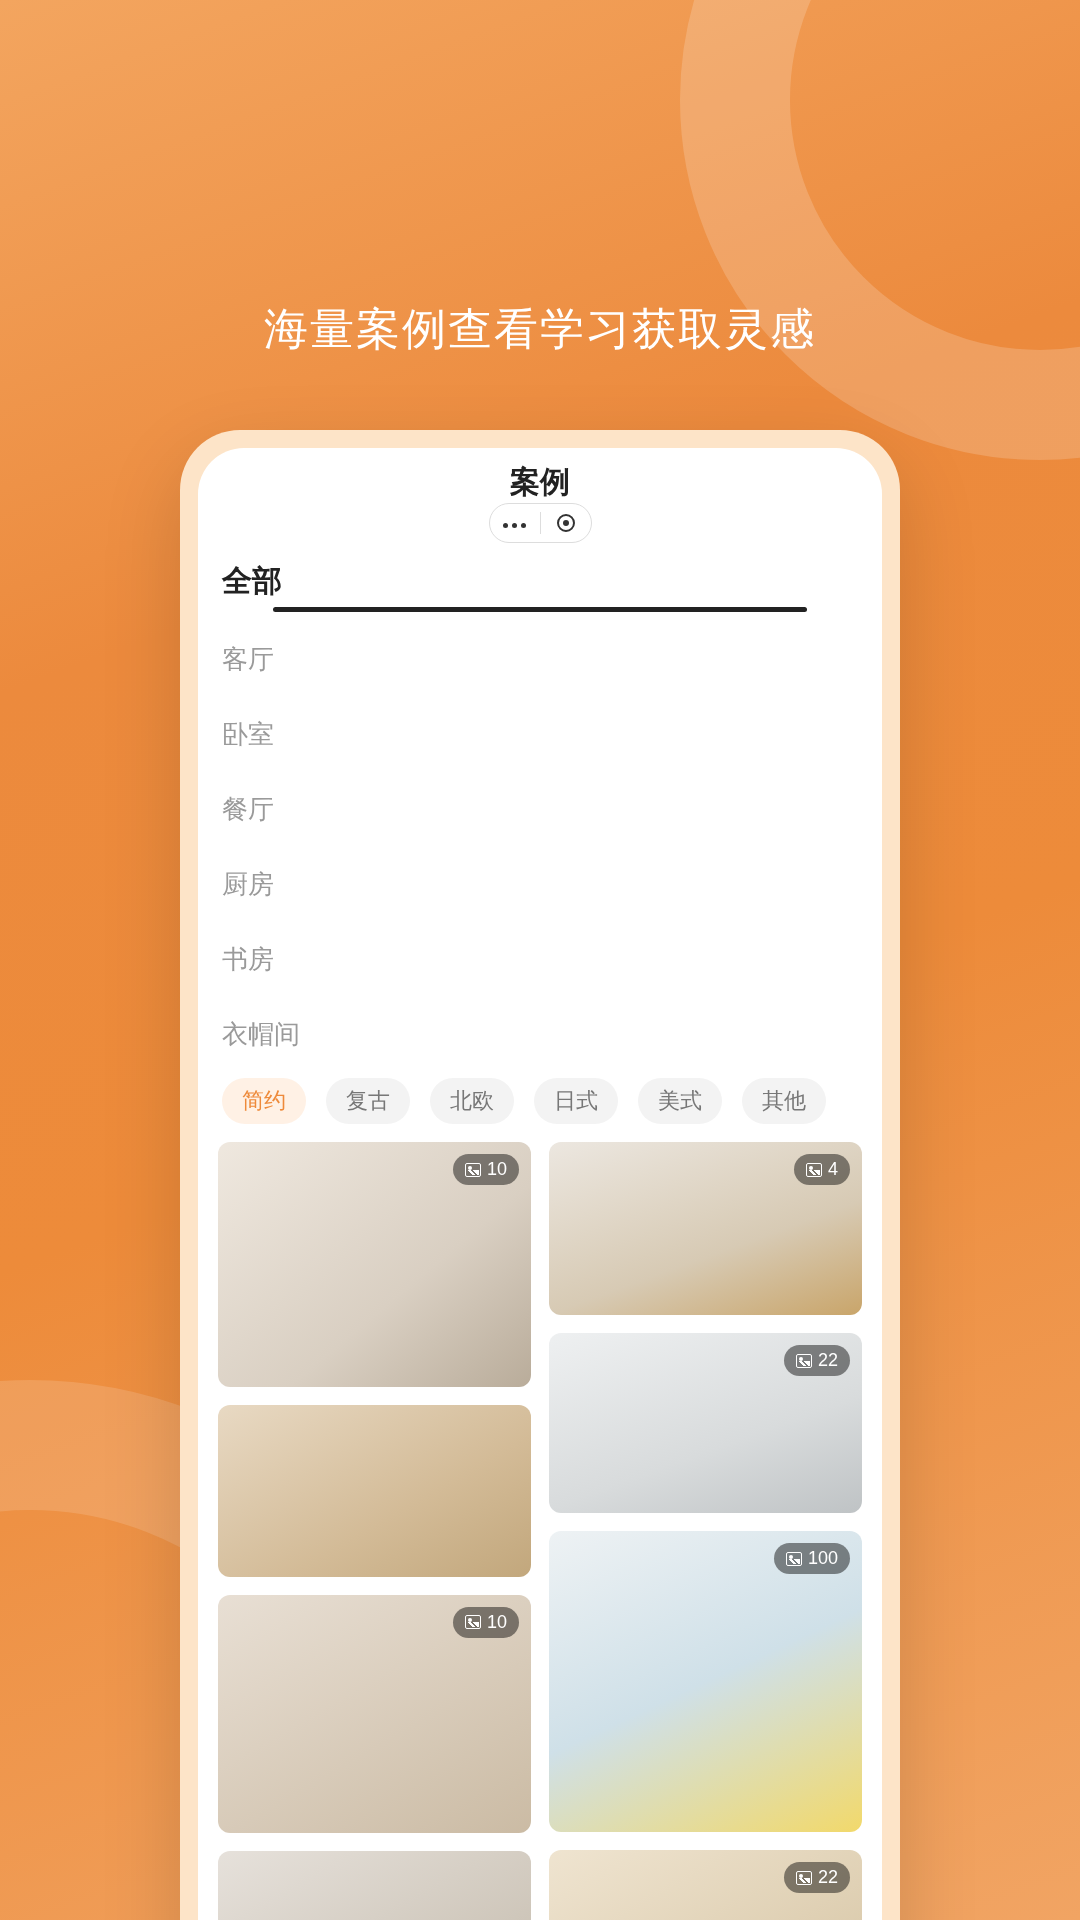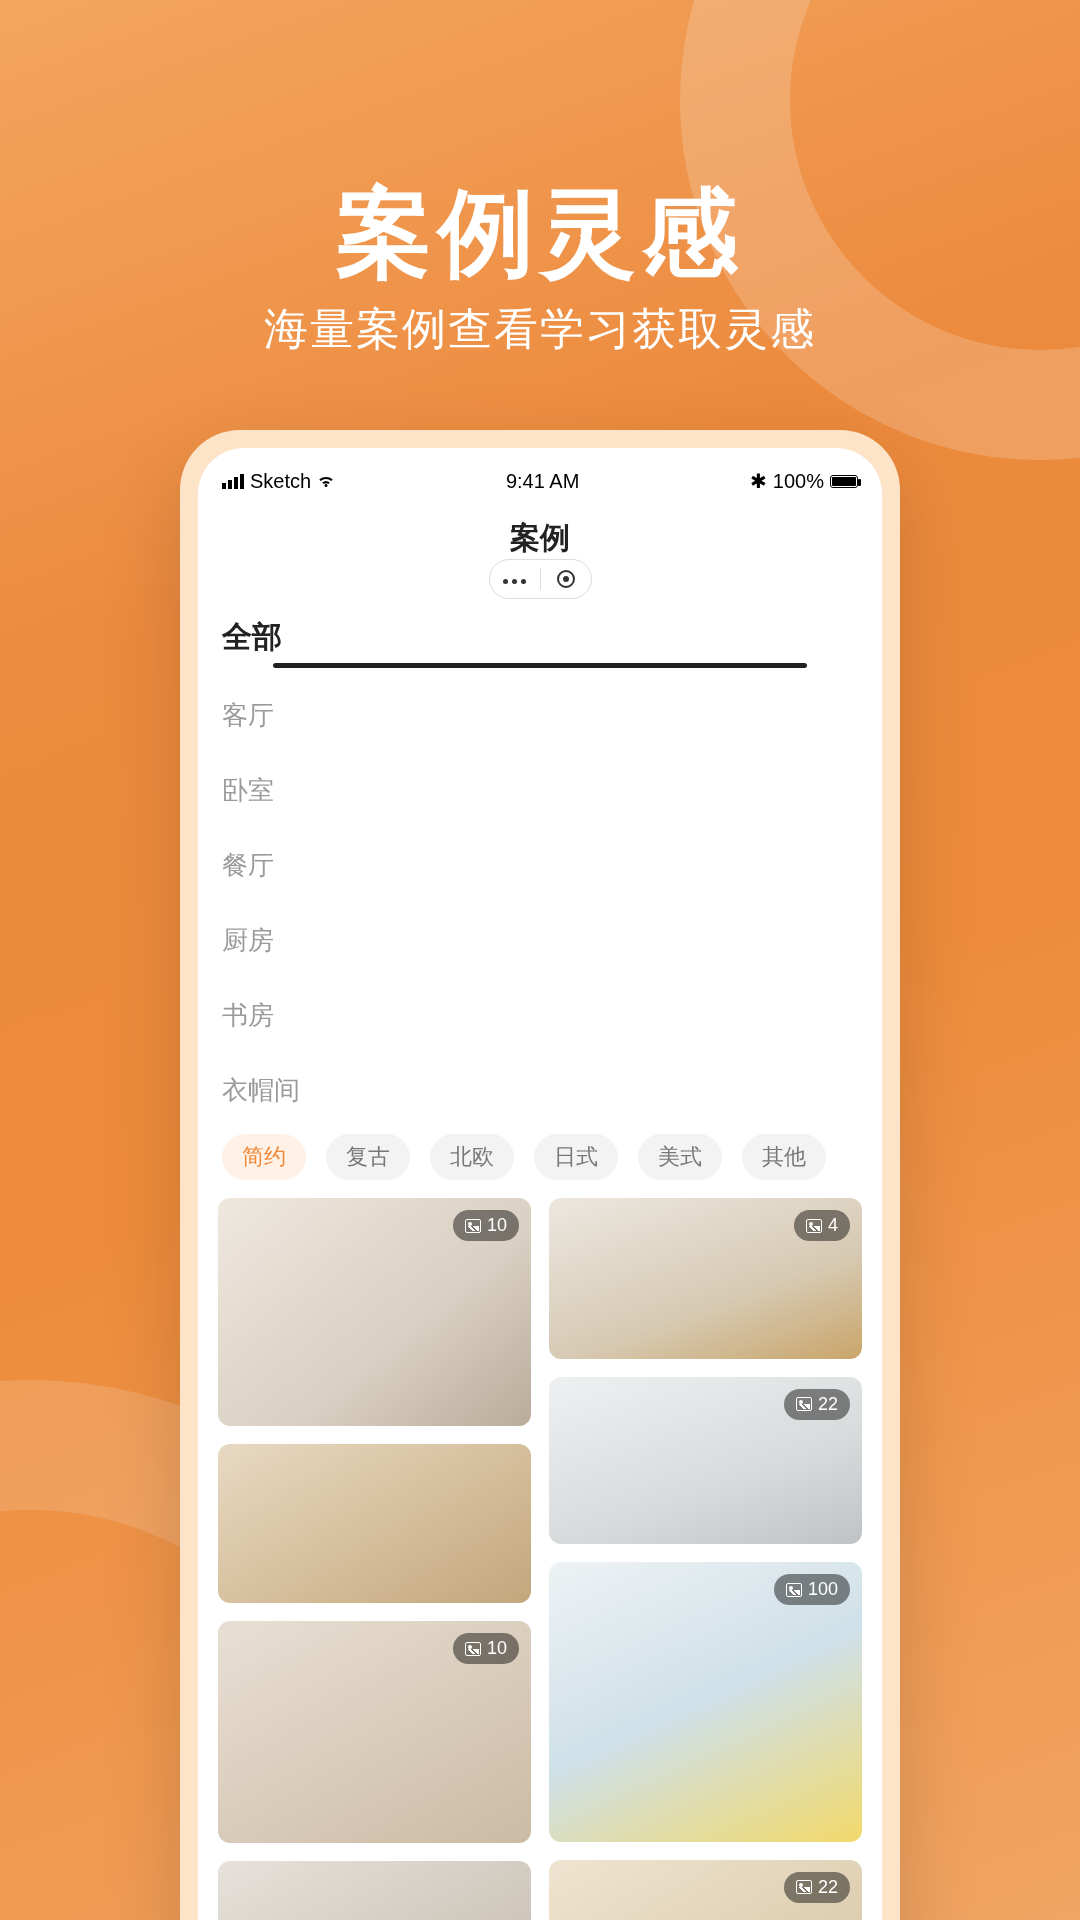--- a/index.html
+++ b/index.html
@@ -125,48 +125,25 @@
   .room-g{height:452px;background:linear-gradient(155deg,#eef2f4,#cfe0e8 50%,#f2d96b);}
   .room-h{height:210px;background:linear-gradient(150deg,#efe4d0,#d8c7a7);}
 </style>
 </head>
 <body>
 
 <div class="bg">
   <div class="ring1"></div>
   <div class="ring2"></div>
 
-  <div class="hero-title">案例灵感</div>
   <div class="hero-sub">海量案例查看学习获取灵感</div>
 
   <div class="phone">
     <div class="screen">
 
-      <div class="statusbar">
-        <div class="st-left">
-          <span class="bars">
-              <span></span>
-              <span></span>
-              <span></span>
-              <span></span>
-            </span>
-          <span>Sketch</span>
-          <svg class="wifi-ico" viewBox="0 0 24 24">
-              <path fill="#000" d="M12 20a2 2 0 100-4 2 2 0 000 4zm-5-6a8 8 0 0110 0l-2 2a5 5 0 00-6 0zm-4-4a14 14 0 0118 0l-2 2a11 11 0 00-14 0z"></path>
-            </svg>
-        </div>
-        <div>9:41 AM</div>
-        <div class="st-right">
-          <span>✱</span>
-          <span>100%</span>
-          <span class="battery">
-              <span class="fill"></span>
-            </span>
-        </div>
-      </div>
 
       <div class="header">
         <div class="header-title">案例</div>
         <div class="capsule">
           <div>
               <span class="dots"><span></span><span></span><span></span></span>
             </div>
           <div class="sep"></div>
           <div>
               <span class="target"></span>

